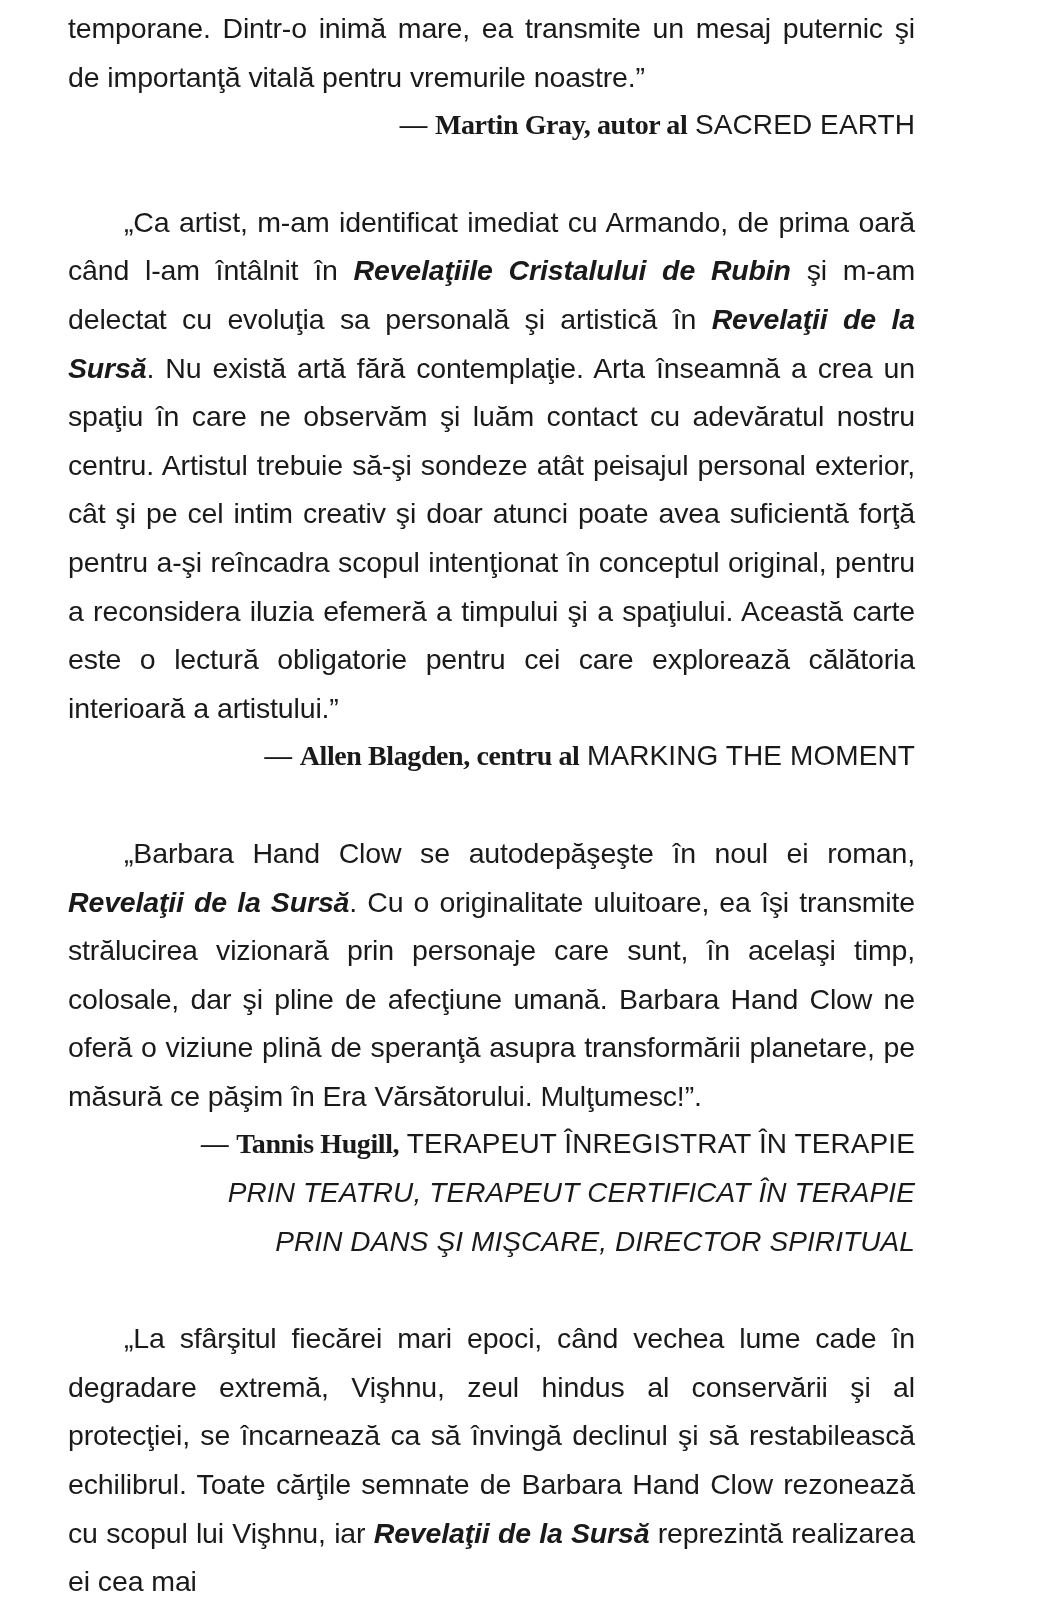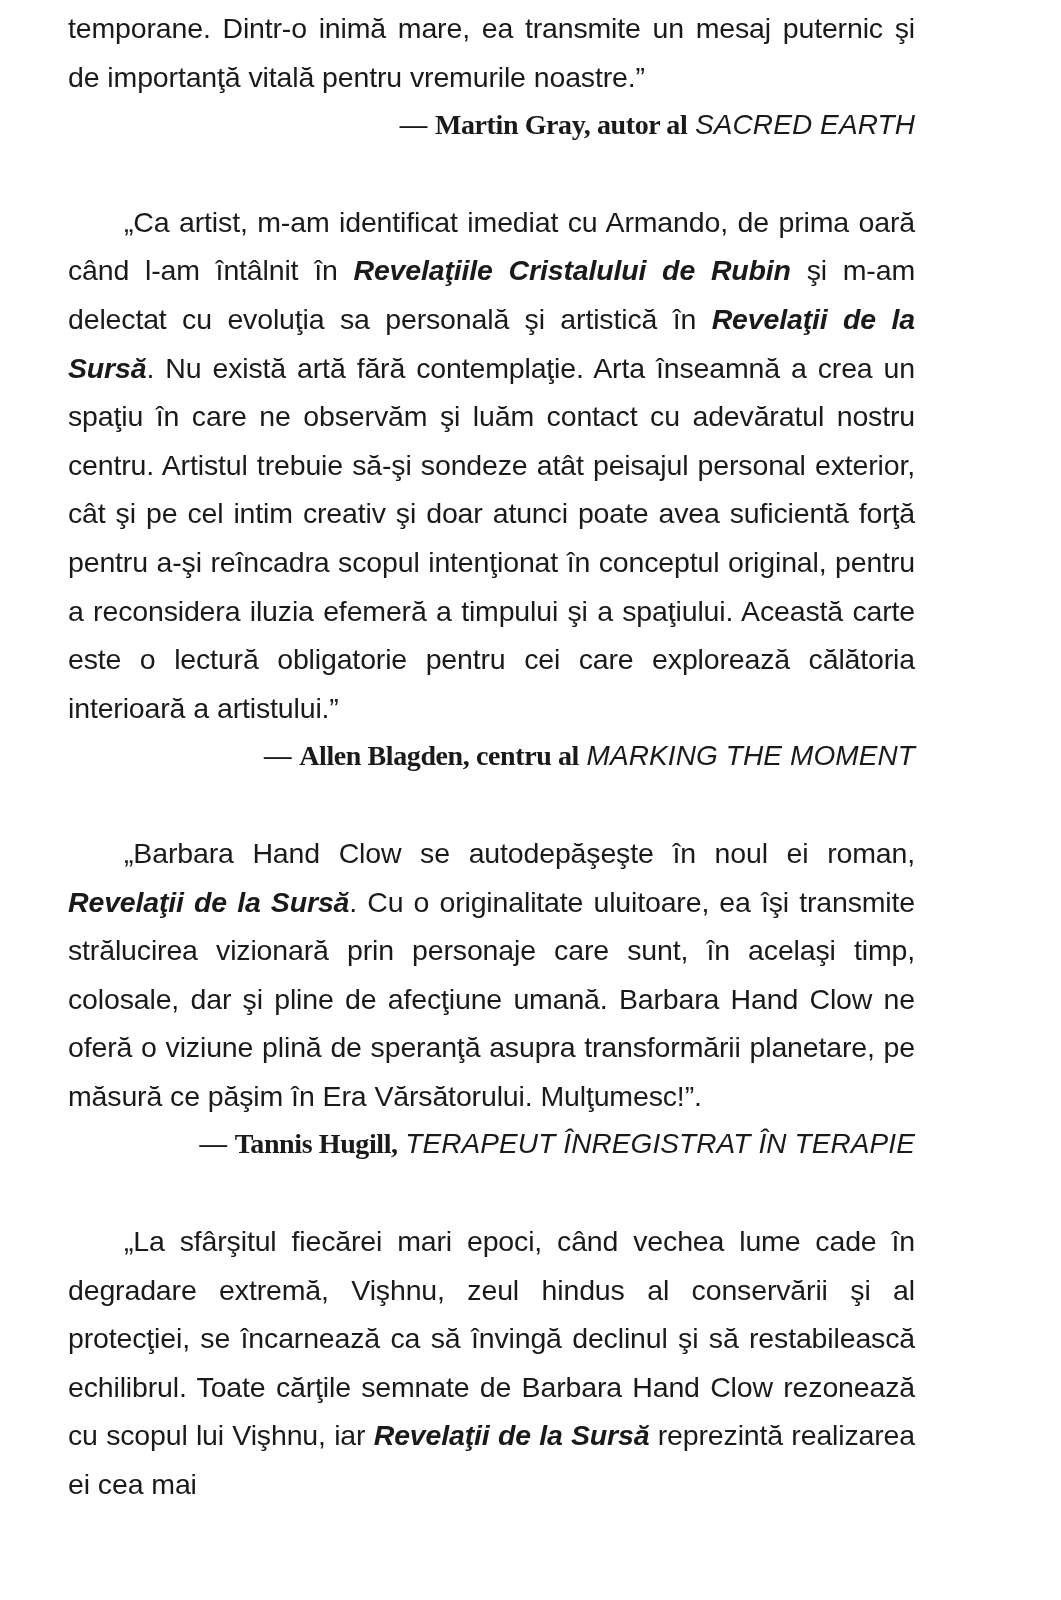--- a/index.html
+++ b/index.html
@@ -66,21 +66,20 @@
     margin: 0;
     letter-spacing: -0.2px;
     font-weight: 400;
   }
   .attrib .who {
     font-weight: 700;
     letter-spacing: -0.4px;
     font-family: Liberation Serif, serif;
   }
   .attrib .work {
-    font-style: italic;
     letter-spacing: 0.1px;
     text-align: center;
   }
   .attrib-cont {
     font-size: 28px;
     line-height: 48.6px;
     text-align: right;
     margin: 0;
     font-style: italic;
     letter-spacing: 0.1px;
@@ -125,20 +124,22 @@
 
     <p class="para indent">
       <span>„Barbara Hand Clow se autodepăşeşte în noul ei roman, </span><em class="work">Revelaţii de la Sursă</em><span>. Cu o originalitate uluitoare, ea îşi transmite strălucirea vizionară prin personaje care sunt, în acelaşi timp, colosale, dar şi pline de afecţiune umană. Barbara Hand Clow ne oferă o viziune plină de speranţă asupra transformării planetare, pe măsură ce păşim în Era Vărsătorului. Mulţumesc!”.</span>
     </p>
 
     <p class="attrib">
       <span class="dash">—</span>
       <span class="who">Tannis Hugill,</span>
       <span class="work">TERAPEUT ÎNREGISTRAT ÎN TERAPIE</span>
     </p>
+    <p class="attrib-cont">PRIN TEATRU, TERAPEUT CERTIFICAT ÎN TERAPIE</p>
+    <p class="attrib-cont">PRIN DANS ŞI MIŞCARE, DIRECTOR SPIRITUAL</p>
 
     <div class="gap-block"></div>
 
     <p class="para indent">
       <span>„La sfârşitul fiecărei mari epoci, când vechea lume cade în degradare extremă, Vişhnu, zeul hindus al conservării şi al protecţiei, se încarnează ca să învingă declinul şi să restabilească echilibrul. Toate cărţile semnate de Barbara Hand Clow rezonează cu scopul lui Vişhnu, iar </span><em class="work">Revelaţii de la Sursă</em><span> reprezintă realizarea ei cea mai</span>
     </p>
 
   </div>
 </div>
 

